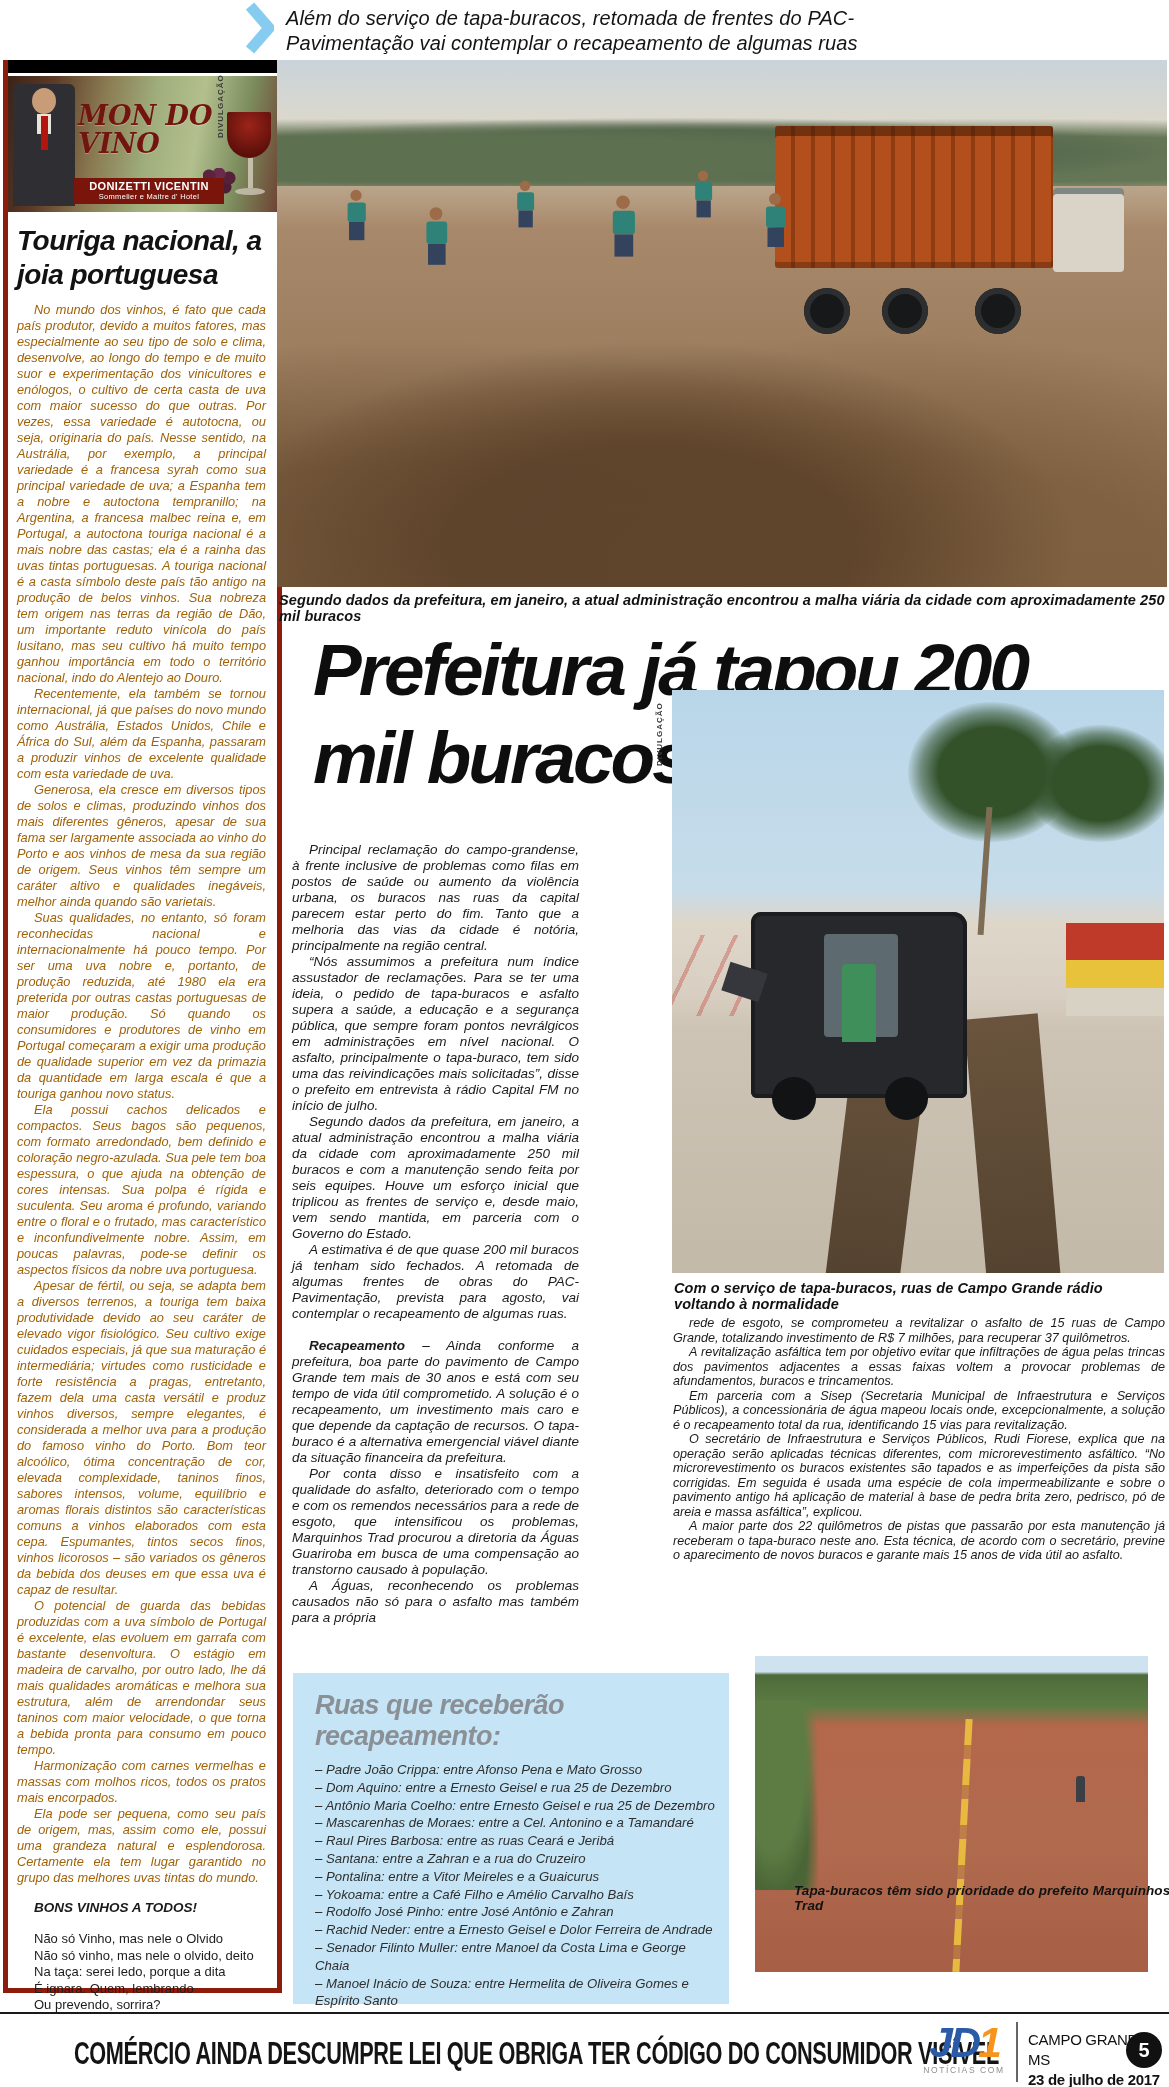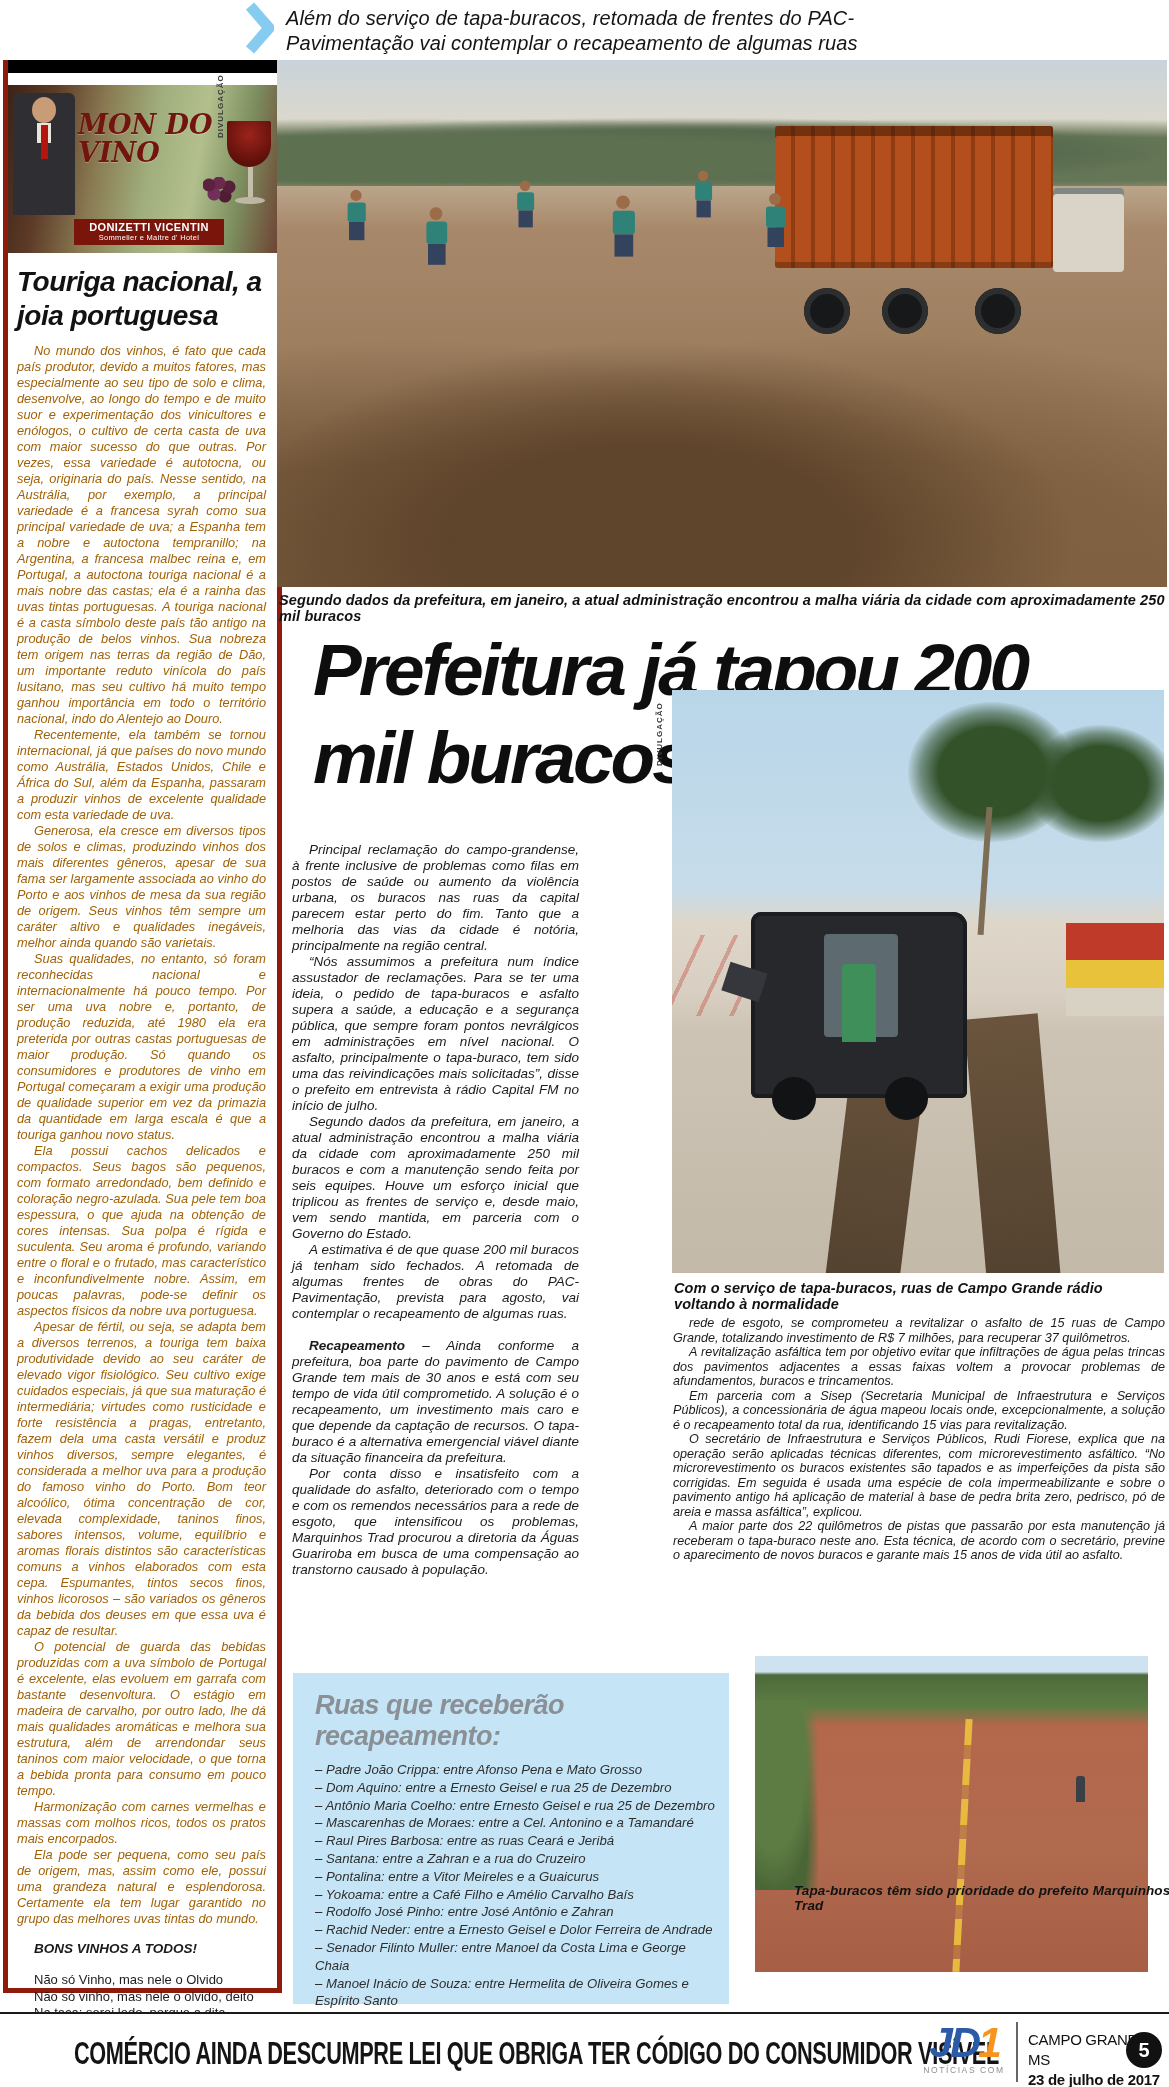--- a/index.html
+++ b/index.html
@@ -8,21 +8,21 @@
   .page { position:relative; width:1169px; height:2087px; background:#fff; overflow:hidden; margin:0 auto; }
 
   
   .kicker-chevron { position:absolute; left:246px; top:2px; width:28px; height:52px; }
   .kicker { position:absolute; left:286px; top:6px; font-size:20px; font-style:italic; line-height:25px; color:#141414; letter-spacing:.1px; }
 
   
   .wine-box { position:absolute; left:3px; top:60px; width:279px; height:1933px;
     border:5px solid #8e1c0d; border-top:none; background:#fff; padding:0 11px 10px 9px; }
   .logo-topbar { height:13px; background:#000; margin:0 -11px 0 -9px; }
-  .wine-logo { position:relative; height:168px; margin:12px -11px 0 -9px; overflow:hidden;
+  .wine-logo { position:relative; height:136px; margin:3px -11px 0 -9px; overflow:hidden;
     background:linear-gradient(100deg,#3c2317 0%,#5c3a26 16%,#8a7a52 34%,#9fae7c 52%,#b3c08e 68%,#7c8d5e 84%,#6e4434 100%); }
   .wine-logo .man { position:absolute; left:5px; top:8px; width:62px; height:122px; background:#2f2f33; border-radius:6px 6px 0 0; }
   .wine-logo .man .head { position:absolute; left:19px; top:4px; width:24px; height:26px; border-radius:50%; background:#c79c77; }
   .wine-logo .man .shirt { position:absolute; left:24px; top:30px; width:14px; height:20px; background:#e9e5da; }
   .wine-logo .man .tie { position:absolute; left:28px; top:32px; width:7px; height:34px; background:#b3150f; }
   .wine-logo .title { position:absolute; left:70px; top:26px; width:150px; font-family:"DejaVu Serif", serif;
     font-style:italic; font-weight:bold; font-size:27px; line-height:28px; color:#72150e; letter-spacing:0; text-shadow:0 1px 0 rgba(255,255,255,.25); }
   .wine-logo .glass { position:absolute; right:4px; top:36px; width:46px; height:96px; }
   .wine-logo .glass .bowl { width:44px; height:46px; background:radial-gradient(circle at 50% 30%, #9c241a 0%, #5c0f0a 75%); border-radius:4px 4px 44px 44px; }
   .wine-logo .glass .stem { width:5px; height:30px; background:#d8cfbf; margin:0 auto; opacity:.8; }
@@ -248,20 +248,21 @@
     <div>mil buracos na capital</div>
   </div>
 
   <div class="col1">
     <p>Principal reclamação do campo-grandense, à frente inclusive de problemas como filas em postos de saúde ou aumento da violência urbana, os buracos nas ruas da capital parecem estar perto do fim. Tanto que a melhoria das vias da cidade é notória, principalmente na região central.</p>
     <p>“Nós assumimos a prefeitura num índice assustador de reclamações. Para se ter uma ideia, o pedido de tapa-buracos e asfalto supera a saúde, a educação e a segurança pública, que sempre foram pontos nevrálgicos em administrações em nível nacional. O asfalto, principalmente o tapa-buraco, tem sido uma das reivindicações mais solicitadas”, disse o prefeito em entrevista à rádio Capital FM no início de julho.</p>
     <p>Segundo dados da prefeitura, em janeiro, a atual administração encontrou a malha viária da cidade com aproximadamente 250 mil buracos e com a manutenção sendo feita por seis equipes. Houve um esforço inicial que triplicou as frentes de serviço e, desde maio, vem sendo mantida, em parceria com o Governo do Estado.</p>
     <p>A estimativa é de que quase 200 mil buracos já tenham sido fechados. A retomada de algumas frentes de obras do PAC-Pavimentação, prevista para agosto, vai contemplar o recapeamento de algumas ruas.</p>
     <p class="recap"><span class="lead">Recapeamento</span><span> – Ainda conforme a prefeitura, boa parte do pavimento de Campo Grande tem mais de 30 anos e está com seu tempo de vida útil comprometido. A solução é o recapeamento, um investimento mais caro e que depende da captação de recursos. O tapa-buraco é a alternativa emergencial viável diante da situação financeira da prefeitura.</span></p>
     <p>Por conta disso e insatisfeito com a qualidade do asfalto, deteriorado com o tempo e com os remendos necessários para a rede de esgoto, que intensificou os problemas, Marquinhos Trad procurou a diretoria da Águas Guariroba em busca de uma compensação ao transtorno causado à população.</p>
+    <p>A Águas, reconhecendo os problemas causados não só para o asfalto mas também para a própria</p>
   </div>
 
   <div class="vcredit" style="left:655px; top:694px; height:72px;">DIVULGAÇÃO</div>
   <div class="photo photo2">
     <div class="palm1"></div>
     <div class="palm2"></div>
     <div class="trunk"></div>
     <div class="wallmarks"></div>
     <div class="shops"></div>
     <div class="strip s1"></div>

